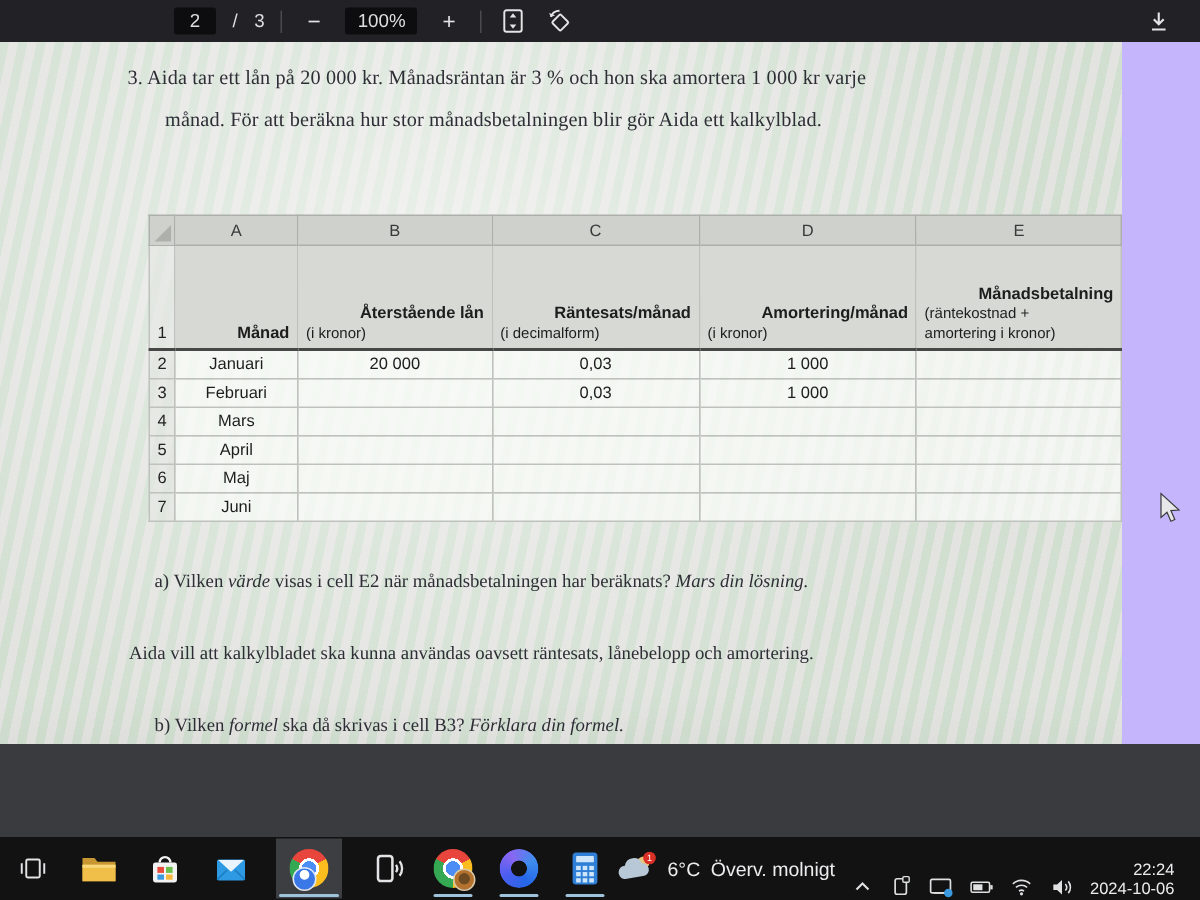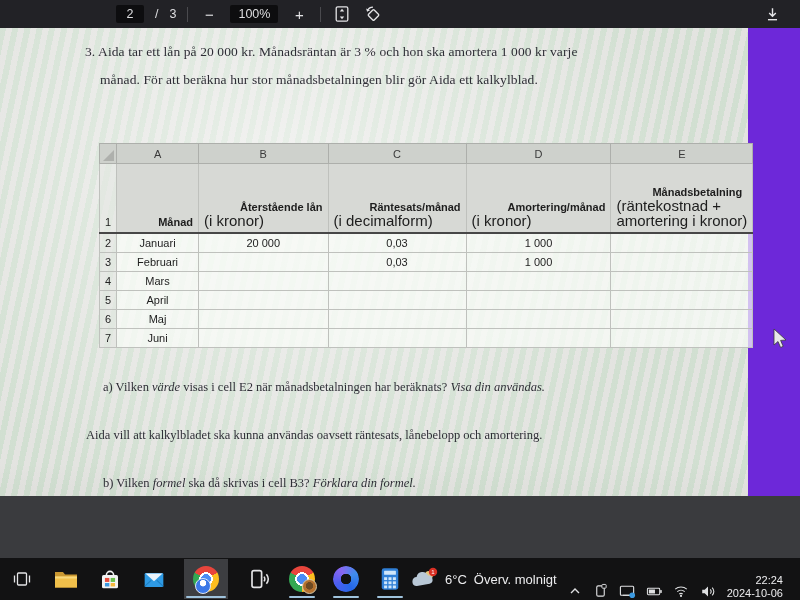--- a/index.html
+++ b/index.html
@@ -7,47 +7,47 @@
 
   
   .pdf-toolbar{position:absolute;top:0;left:0;width:800px;height:28px;background:#222226;color:#dedee0;z-index:5;}
   .tb-cluster{position:absolute;left:116px;top:0;height:28px;display:flex;align-items:center;gap:11px;font-size:12.5px;}
   .tb-box{background:#0d0d0f;border-radius:2px;padding:2px 8px;min-width:12px;text-align:center;}
   .tb-sep{width:1px;height:15px;background:#4a4a4e;}
   .tb-btn{display:flex;align-items:center;justify-content:center;width:20px;height:20px;font-size:15px;cursor:default;color:#e4e4e6;}
   .dl-btn{position:absolute;right:18px;top:4px;width:20px;height:20px;display:flex;align-items:center;justify-content:center;}
 
   
-  .viewer{position:absolute;top:28px;left:0;width:800px;height:468px;background:#6d28d9;overflow:hidden;}
+  .viewer{position:absolute;top:28px;left:0;width:800px;height:468px;background:#c4b5fd;overflow:hidden;}
   .page{position:absolute;top:0;left:0;width:748px;height:530px;background:#dde1d9;}
   .page::before{content:"";position:absolute;inset:0;pointer-events:none;
     background:
       radial-gradient(ellipse at 38% 28%,rgba(255,255,255,.55),rgba(255,255,255,0) 62%),
       repeating-linear-gradient(102deg,rgba(148,214,168,.16) 0 6px,rgba(248,238,250,.22) 6px 12px),
       linear-gradient(rgba(0,0,0,0) 82%,rgba(0,0,0,.07));}
   .doc{font-family:"Liberation Serif",serif;color:#2e2e36;}
   .p-line{position:absolute;font-size:13.5px;white-space:nowrap;letter-spacing:.1px;}
   .p1{left:85px;top:16px;}
-  .p2{left:100px;top:44px;}
+  .p2{left:110px;top:44px;}
   .q{position:absolute;font-size:12.5px;white-space:nowrap;}
   .qa{left:103px;top:352px;}
   .note{left:86px;top:400px;}
   .qb{left:103px;top:448px;}
   .qc{left:103px;top:474px;}
   .it{font-style:italic;}
 
   
   table.sheet{position:absolute;left:99px;top:115px;border-collapse:collapse;table-layout:fixed;font-family:"Liberation Sans",sans-serif;font-size:11px;color:#1d1d1d;border:1px solid #a7a9a5;}
   .sheet td{border:1px solid #bfc1bd;overflow:hidden;white-space:nowrap;}
   tr.letters td{height:17px;background:#ced1cc;text-align:center;color:#3a3a3a;font-size:11px;border-color:#adafab;}
   tr.letters td.corner{position:relative;}
   .corner-tri{position:absolute;right:2px;bottom:2px;width:0;height:0;border-bottom:11px solid #aeb0ac;border-left:11px solid transparent;}
   tr.hdr td{height:62px;background:#d7d9d5;vertical-align:bottom;padding:3px 5px;line-height:13px;border-bottom:2.5px solid #474747;}
   .ht{font-weight:bold;font-size:11px;padding-left:36px;}
-  .hs{font-weight:normal;font-size:15px;}
+  .hs{font-weight:normal;font-size:10px;}
   tr.r td{height:18px;background:rgba(250,252,248,.72);padding:0 5px;}
   tr.r td.rn, tr.hdr td.rn{background:rgba(228,231,226,.6);text-align:right;padding-right:5px;color:#222;}
   tr.hdr td.rn{font-weight:normal;}
   td.num{text-align:center;}
   td.mon{text-align:center;font-weight:normal;}
 
   
   .cursor{position:absolute;left:772px;top:300px;z-index:4;}
 
   
@@ -203,21 +203,21 @@
           <td class="mon">Juni</td>
           <td class="num"></td>
           <td class="num"></td>
           <td class="num"></td>
           <td class="num"></td>
         </tr>
       </tbody>
         </table>
 
       <div class="q qa">
-        <span>a) Vilken </span><span class="it">värde</span><span> visas i cell E2 när månadsbetalningen har beräknats? </span><span class="it">Visa din användas.</span>
+        <span>a) Vilken </span><span class="it">värde</span><span> visas i cell E2 när månadsbetalningen har beräknats? </span><span class="it">Mars din lösning.</span>
       </div>
       <div class="q note">Aida vill att kalkylbladet ska kunna användas oavsett räntesats, lånebelopp och amortering.</div>
       <div class="q qb">
         <span>b) Vilken </span><span class="it">formel</span><span> ska då skrivas i cell B3? </span><span class="it">Förklara din formel.</span>
       </div>
     </div>
 
     <svg class="cursor" width="16" height="22" viewBox="0 0 16 22">
       <path d="M2 1 L2 17 L6 13.5 L8.6 19.5 L11.2 18.3 L8.6 12.4 L14 12 Z" fill="#e8e8ea" stroke="#3a3a3a" stroke-width="0.8"></path>
     </svg>

